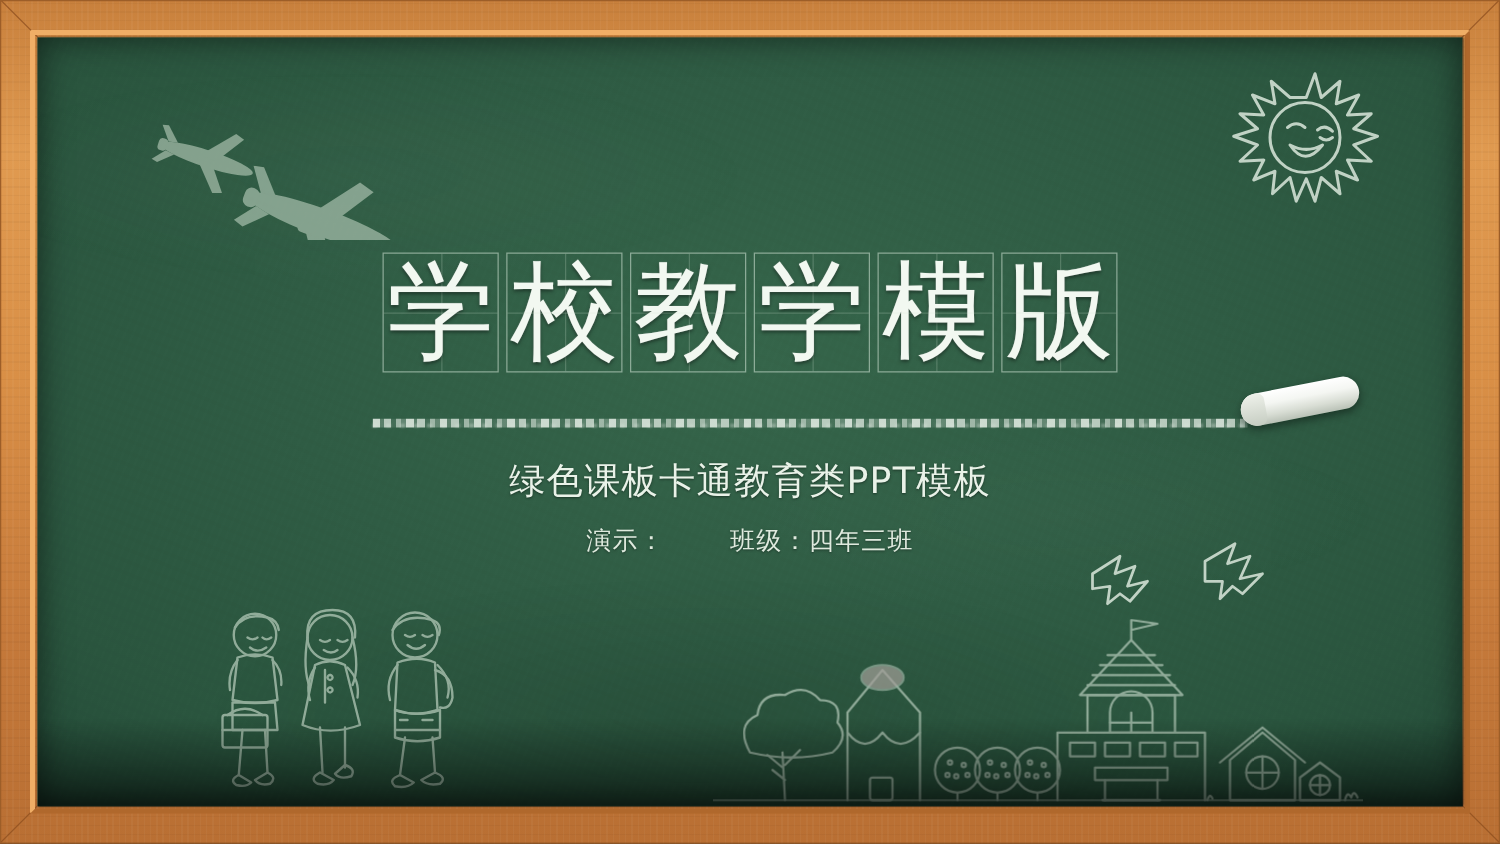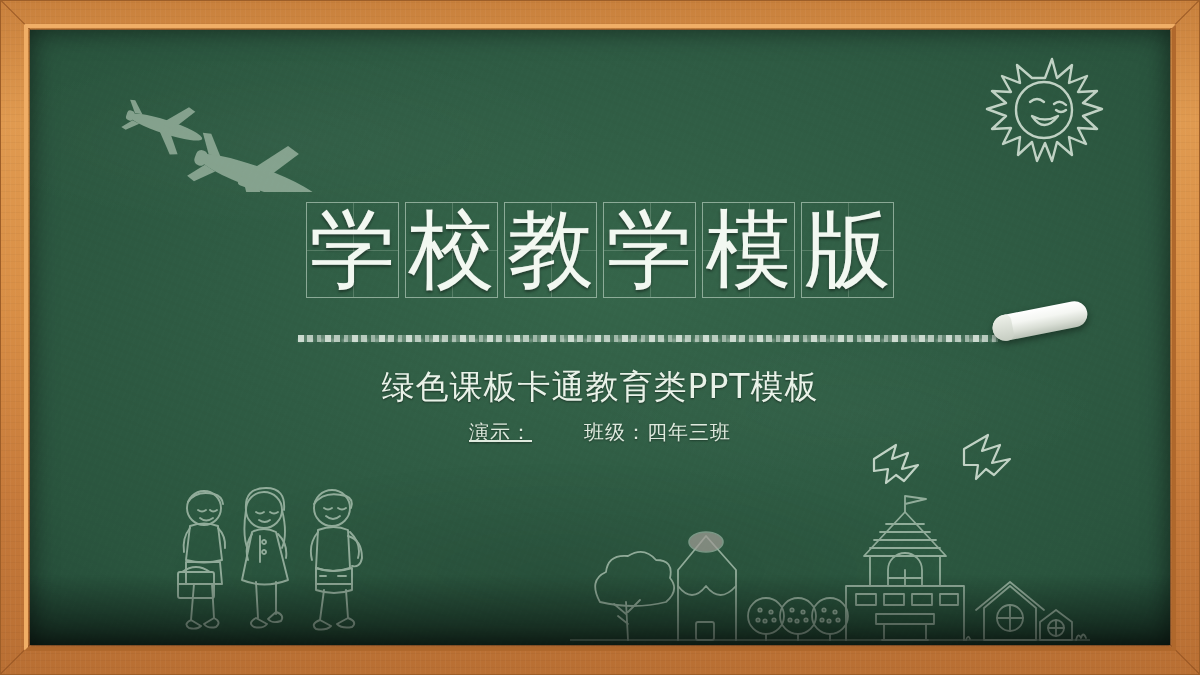--- a/index.html
+++ b/index.html
@@ -135,30 +135,30 @@
   }
   .chalk-stick .tip{
     position:absolute;left:0;top:0;width:20px;height:26px;border-radius:13px 6px 6px 13px;
     background:linear-gradient(180deg,#eef1ea,#c6cdc2);
   }
 
   
   .subtitle{
     position:absolute;left:0;right:0;top:335px;text-align:center;
     font-family:"DejaVu Sans","Liberation Sans",sans-serif;
-    font-size:33px;color:#e9f2e8;letter-spacing:1px;
+    font-size:29px;color:#e9f2e8;letter-spacing:1px;
     text-shadow:0 1px 2px rgba(0,0,0,.45);
   }
   .meta{
     position:absolute;left:0;right:0;top:389px;text-align:center;
     font-family:"DejaVu Sans","Liberation Sans",sans-serif;
     font-size:20px;color:#dfeade;letter-spacing:1px;
     text-shadow:0 1px 2px rgba(0,0,0,.4);
   }
-  .meta .presenter{margin-right:52px;text-decoration:underline;}
+  .meta .presenter{margin-right:52px;}
 </style>
 </head>
 <body>
 
 <div class="stage">
 
   <div class="frame">
     <div class="grain"></div>
     <div class="miter tl">
         <i></i>

